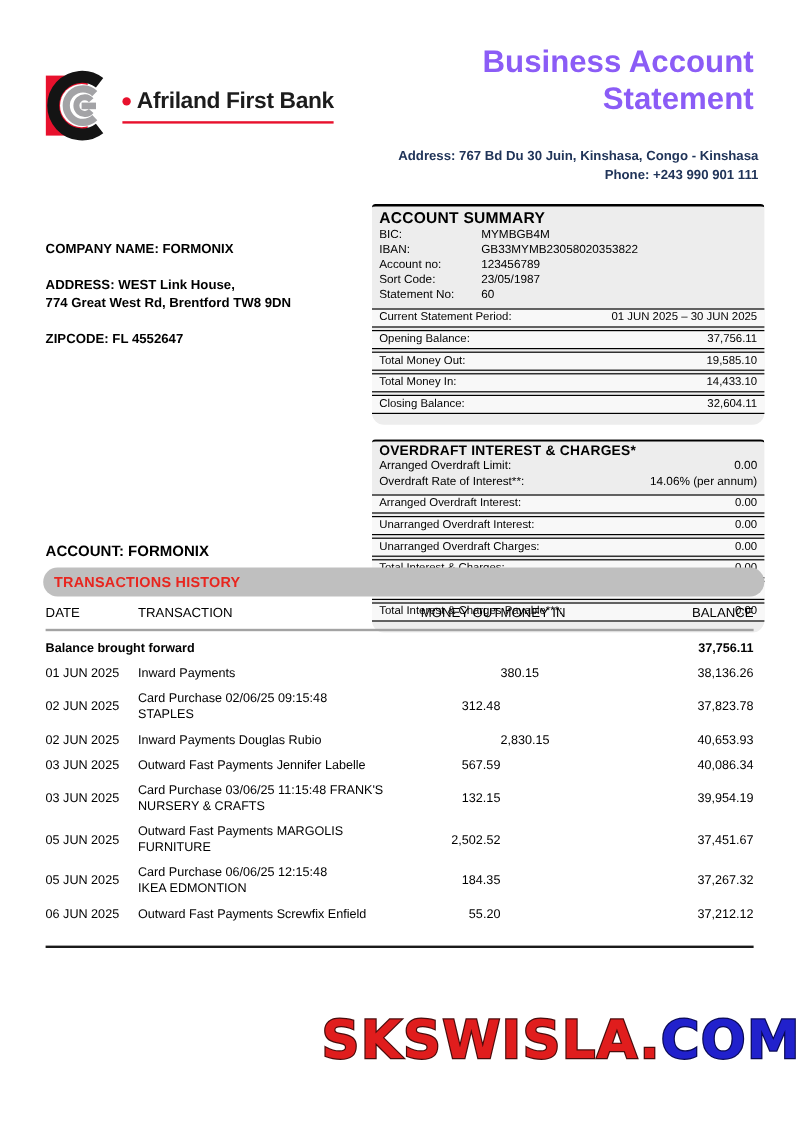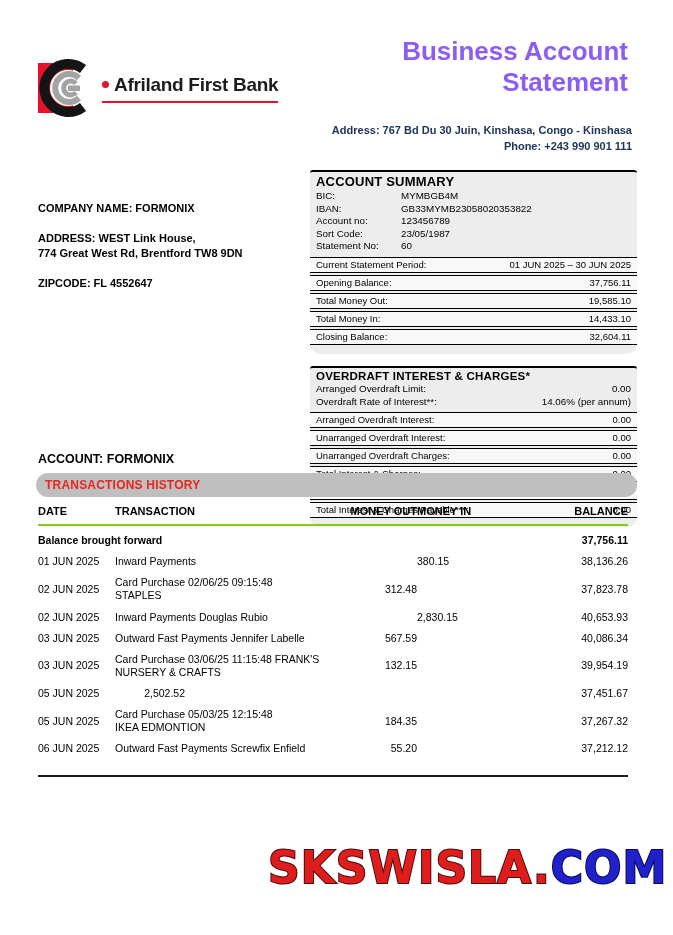--- a/index.html
+++ b/index.html
@@ -43,22 +43,22 @@
   .line-row .val { }
   .mt4 { margin-top:4px; }
 
   
   .account-line { position:absolute; left:38px; top:452px; font-size:12.5px; font-weight:bold; }
   .tx-pill { position:absolute; left:36px; top:473px; width:601px; height:24px;
       background:#bfbfbf; border-radius:12px; display:flex; align-items:center; }
   .tx-pill span { color:#e8261f; font-size:12px; font-weight:bold; padding-left:9px; letter-spacing:0.2px; }
 
   .tx-table { position:absolute; left:38px; top:505px; width:590px; }
-  .tx-header { display:flex; font-size:11px; font-weight:bold;
-      padding-bottom:7px; border-bottom:2px solid #84cc16; }
+  .tx-header { display:flex; font-size:11px; font-weight:normal;
+      padding-bottom:7px; border-bottom:2px solid #a3a3a3; }
   .tx-body { padding-top:4px; }
   .tx-row { display:flex; align-items:center; font-size:10.5px; line-height:1.25; padding:4px 0; }
   .tx-row.bold { font-weight:bold; }
   .c-date { width:77px; flex:none; }
   .c-tx   { width:232px; flex:none; white-space:pre-line; padding-right:8px; }
   .c-span { width:309px; flex:none; }
   .c-out  { width:70px; flex:none; text-align:right; }
   .c-in   { width:85px; flex:none; }
   .c-bal  { flex:1; text-align:right; }
   .tx-end { border-top:2.5px solid #1a1a1a; margin-top:15px; }
@@ -253,27 +253,29 @@
         <div class="tx-row">
           <div class="c-date">03 JUN 2025</div>
           <div class="c-tx">Card Purchase 03/06/25 11:15:48 FRANK'S
 NURSERY &amp; CRAFTS</div>
           <div class="c-out">132.15</div>
           <div class="c-in"></div>
           <div class="c-bal">39,954.19</div>
         </div>
         <div class="tx-row">
           <div class="c-date">05 JUN 2025</div>
+          <div class="c-tx">Outward Fast Payments MARGOLIS
+FURNITURE</div>
           <div class="c-out">2,502.52</div>
           <div class="c-in"></div>
           <div class="c-bal">37,451.67</div>
         </div>
         <div class="tx-row">
           <div class="c-date">05 JUN 2025</div>
-          <div class="c-tx">Card Purchase 05/03/25 12:15:48
+          <div class="c-tx">Card Purchase 06/06/25 12:15:48
 IKEA EDMONTION</div>
           <div class="c-out">184.35</div>
           <div class="c-in"></div>
           <div class="c-bal">37,267.32</div>
         </div>
         <div class="tx-row">
           <div class="c-date">06 JUN 2025</div>
           <div class="c-tx">Outward Fast Payments Screwfix Enfield</div>
           <div class="c-out">55.20</div>
           <div class="c-in"></div>

